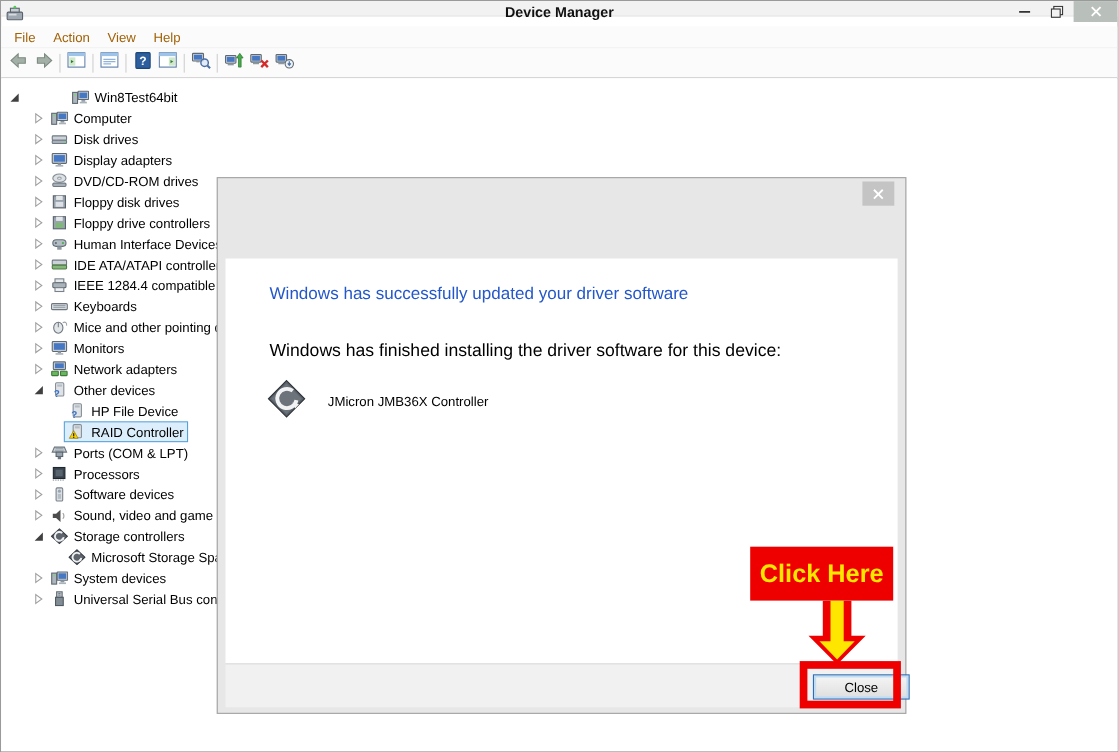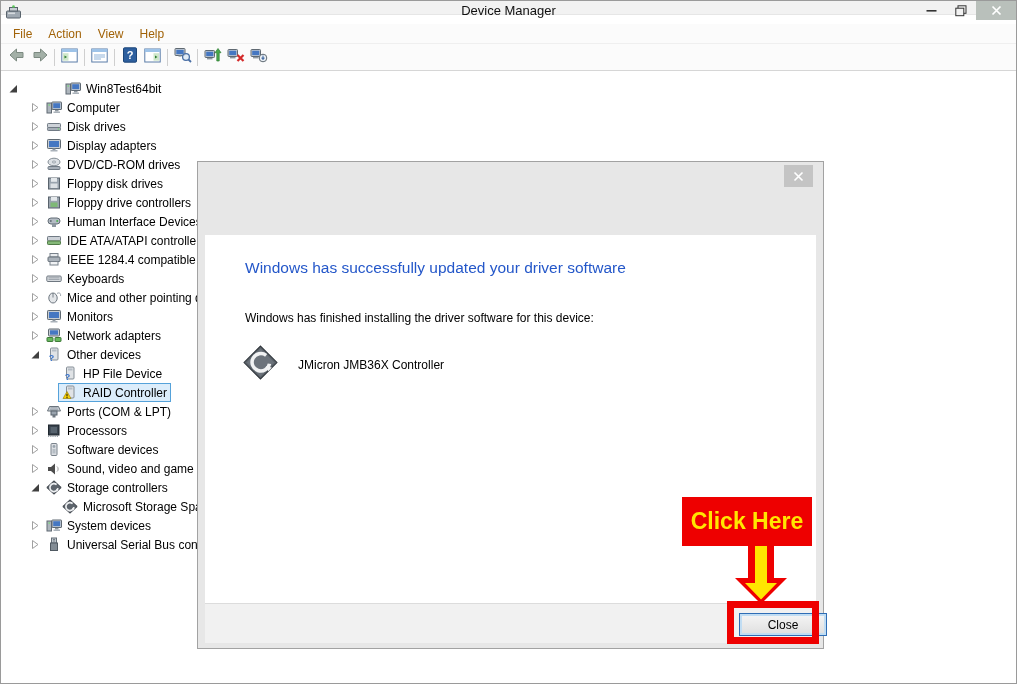--- a/index.html
+++ b/index.html
@@ -1,20 +1,20 @@
 <!DOCTYPE html>
 <html><head>
 <meta charset="utf-8">
 <style>
   * { box-sizing: border-box; }
   body { margin:0; padding:0; font-family:"Liberation Sans", sans-serif; background:#fff; }
   .window { position:relative; width:1017px; height:684px; border:1px solid #9a9a9a; background:#fff; overflow:hidden; }
 
   
-  .titlebar { position:absolute; top:0; left:0; right:0; height:14px; background:#f2f2f2; border-bottom:1px solid #e6e6e6; }
+  .titlebar { position:absolute; top:0; left:0; right:0; height:14px; background:#f2f2f2; border-bottom:1px solid #e6e6e6;font-weight:bold; }
   .app-icon { position:absolute; left:4px; top:3px; width:17px; height:16px; }
   .win-title { position:absolute; left:0; right:0; top:2px; text-align:center; font-size:13px; color:#111; }
   .controls { position:absolute; right:0; top:0; display:flex; height:19px; }
   .ctrl { width:30px; height:19px; display:flex; align-items:center; justify-content:center; }
   .ctrl.close { width:40px; background:#b9c0bb; }
 
   
   .menubar { position:absolute; top:23px; left:0; right:0; height:20px; background:#fbfbfb; display:flex; align-items:center; padding-left:4px; border-bottom:1px solid #efefef; }
   .menu-item { font-size:12px; color:#a16207; padding:2px 8px; }
 
@@ -34,21 +34,21 @@
   .tlabel { padding-left:1px; }
 
   
   .dialog { position:absolute; left:196px; top:160px; width:627px; height:488px; background:#e7e7e7; border:1px solid #a2a2a2; z-index:10; }
   .dlg-x { position:absolute; top:3px; right:10px; width:29px; height:22px; background:#c4c4c4; display:flex; align-items:center; justify-content:center; }
   .dlg-header { position:absolute; left:14px; top:38px; display:flex; align-items:center; gap:12px; }
   .back-btn { width:27px; height:27px; flex:none; }
   .dlg-title { font-size:14px; color:#4a4a4a; margin-left:6px; }
   .dlg-body { position:absolute; left:7px; right:7px; top:73px; height:368px; background:#fff; }
   .dlg-heading { position:absolute; left:40px; top:24px; font-size:15.5px; }
-  .dlg-message { position:absolute; left:40px; top:76px; font-size:12px; color:#000; }
+  .dlg-message { position:absolute; left:40px; top:76px; font-size:16px; color:#000; }
   .device-row { position:absolute; left:38px; top:110px; display:flex; align-items:center; gap:20px; }
   .device-name { font-size:12px; color:#000; }
   .dlg-footer { position:absolute; left:7px; right:7px; top:441px; height:40px; background:#f1f1f1; border-top:1px solid #dcdcdc; }
   .close-btn { position:absolute; left:534px; top:9px; width:88px; height:23px; font-family:"Liberation Sans",sans-serif; font-size:12px; color:#000;
                background:linear-gradient(#f5f5f5,#ebebeb 45%,#dedede); border:1px solid #2e6db5; box-shadow:inset 0 0 0 2px #c1ddf3; }
 
   
   .click-here { position:absolute; left:681px; top:496px; width:130px; height:49px; display:flex; align-items:center; justify-content:center;
                 font-size:23px; font-weight:bold; z-index:60; }
   .anno-arrow { position:absolute; left:728px; top:545px; z-index:60; }

